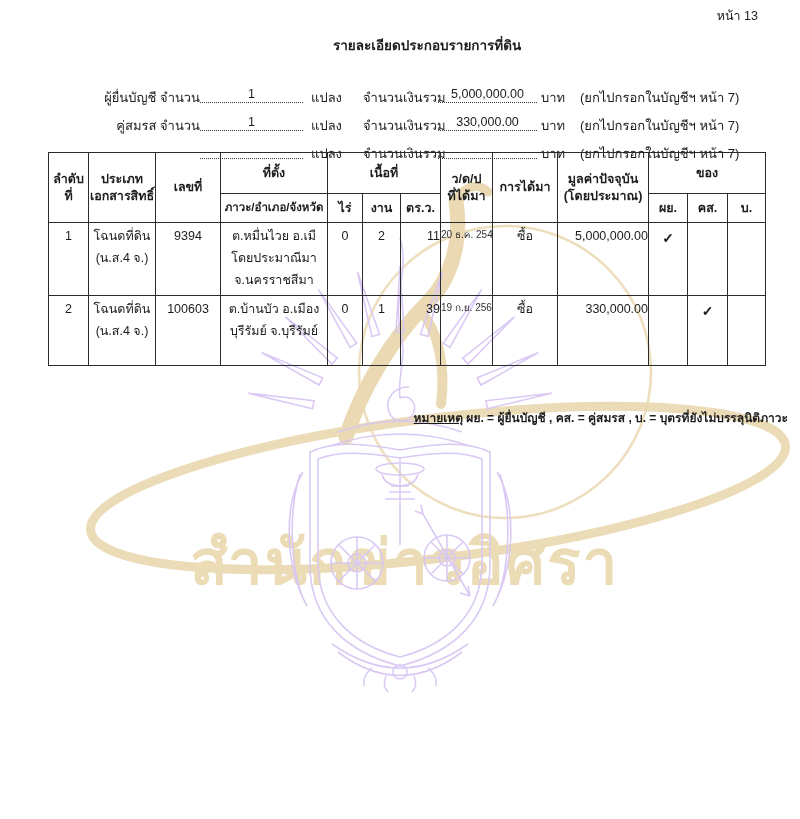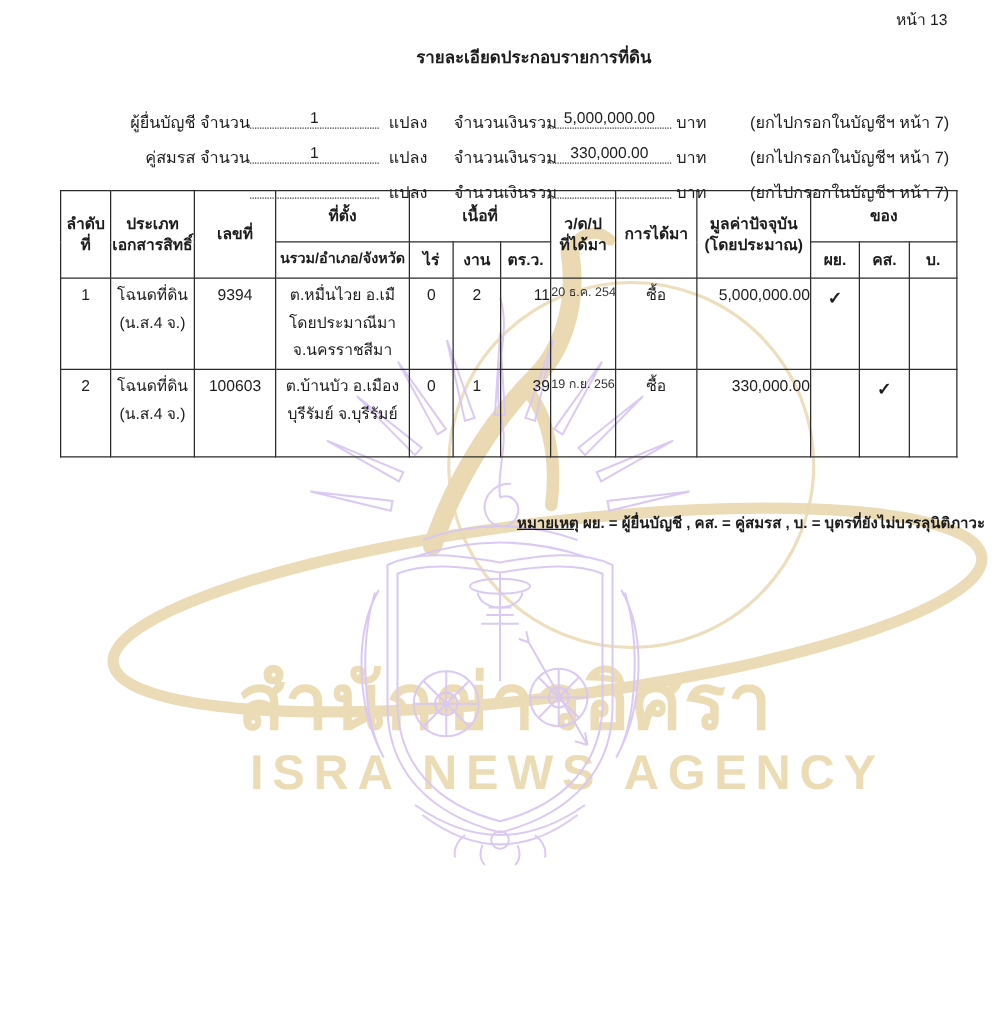--- a/index.html
+++ b/index.html
@@ -20,21 +20,21 @@
   .sl-line{position:relative;height:28px;}
   .sl-line>span{position:absolute;top:6px;white-space:nowrap;margin-top:21px;}
   .sl-label{right:593px;text-align:right;}
   .sl-dots{display:inline-block;border-bottom:1.5px dotted #3a3a3a;height:17px;top:4px !important;}
   .sl-dots1{left:152px;width:103px;}
   .sl-dots2{left:390px;width:99px;}
   .sl-val{position:absolute;left:0;right:0;bottom:1px;text-align:center;font-size:12.5px;}
   .sl-unit{left:263px;}
   .sl-amtlab{left:315px;}
   .sl-baht{left:493px;}
-  .sl-note{left:552px;}
+  .sl-note{left:532px;}
   
   table.land{position:absolute;top:152px;left:48px;border-collapse:collapse;table-layout:fixed;
              width:717px;font-size:12.5px;}
   table.land th,table.land td{border:1.5px solid #2b2b2b;padding:0;overflow:hidden;}
   table.land th{font-weight:bold;text-align:center;vertical-align:middle;white-space:pre-line;line-height:1.35;}
   th.loc-sub{font-size:11.5px;white-space:nowrap;}
   tr.hdr1{height:41px;} tr.hdr2{height:29px;}
   tr.body1{height:73px;} tr.body2{height:70px;}
   table.land td{vertical-align:top;padding-top:3px;line-height:1.75;}
   td.c{text-align:center;}
@@ -58,21 +58,20 @@
 
       <g stroke="#ead9b2" fill="none">
         <circle cx="505" cy="372" r="146" stroke-width="2.5" opacity="0.85"></circle>
         <path d="M346,437 C362,388 392,338 428,302 C452,278 462,240 456,202" stroke-width="15" stroke-linecap="round"></path>
         <path d="M456,202 C462,186 478,182 488,192" stroke-width="9" stroke-linecap="round"></path>
         <path d="M420,310 C438,330 446,366 441,404" stroke-width="10" stroke-linecap="round"></path>
         <ellipse cx="438" cy="488" rx="350" ry="70" stroke-width="9" transform="rotate(-7 438 488)" opacity="0.95"></ellipse>
       </g>
     </svg>
     <div class="wm-thai">สำนักข่าวอิศรา</div>
-    <div class="wm-en">ISRA NEWS AGENCY</div>
     <svg class="wm-svg" width="800" height="819" viewBox="0 0 800 819" xmlns="http://www.w3.org/2000/svg">
 
       <g stroke="#d8c7f3" fill="none" stroke-width="1.6" opacity="0.95">
         <defs>
             <polygon id="ray" points="396,332 400,266 404,332"></polygon>
           </defs>
         <use href="#ray" transform="rotate(-80 400 420)"></use>
         <use href="#ray" transform="rotate(-64 400 420)"></use>
         <use href="#ray" transform="rotate(-48 400 420)"></use>
         <use href="#ray" transform="rotate(-32 400 420)"></use>
@@ -185,21 +184,21 @@
         <th>ที่ตั้ง</th>
         <th colspan="3">เนื้อที่</th>
         <th rowspan="2">ว/ด/ป
 ที่ได้มา</th>
         <th rowspan="2">การได้มา</th>
         <th rowspan="2">มูลค่าปัจจุบัน
 (โดยประมาณ)</th>
         <th colspan="3">ของ</th>
       </tr>
       <tr class="hdr2">
-        <th class="loc-sub">นรวม/อำเภอ/จังหวัด</th>
+        <th class="loc-sub">ภาวะ/อำเภอ/จังหวัด</th>
         <th>ไร่</th>
         <th>งาน</th>
         <th>ตร.ว.</th>
         <th>ผย.</th>
         <th>คส.</th>
         <th>บ.</th>
       </tr>
       <tr class="body1">
         <td class="c">1</td>
         <td class="l pre">โฉนดที่ดิน

